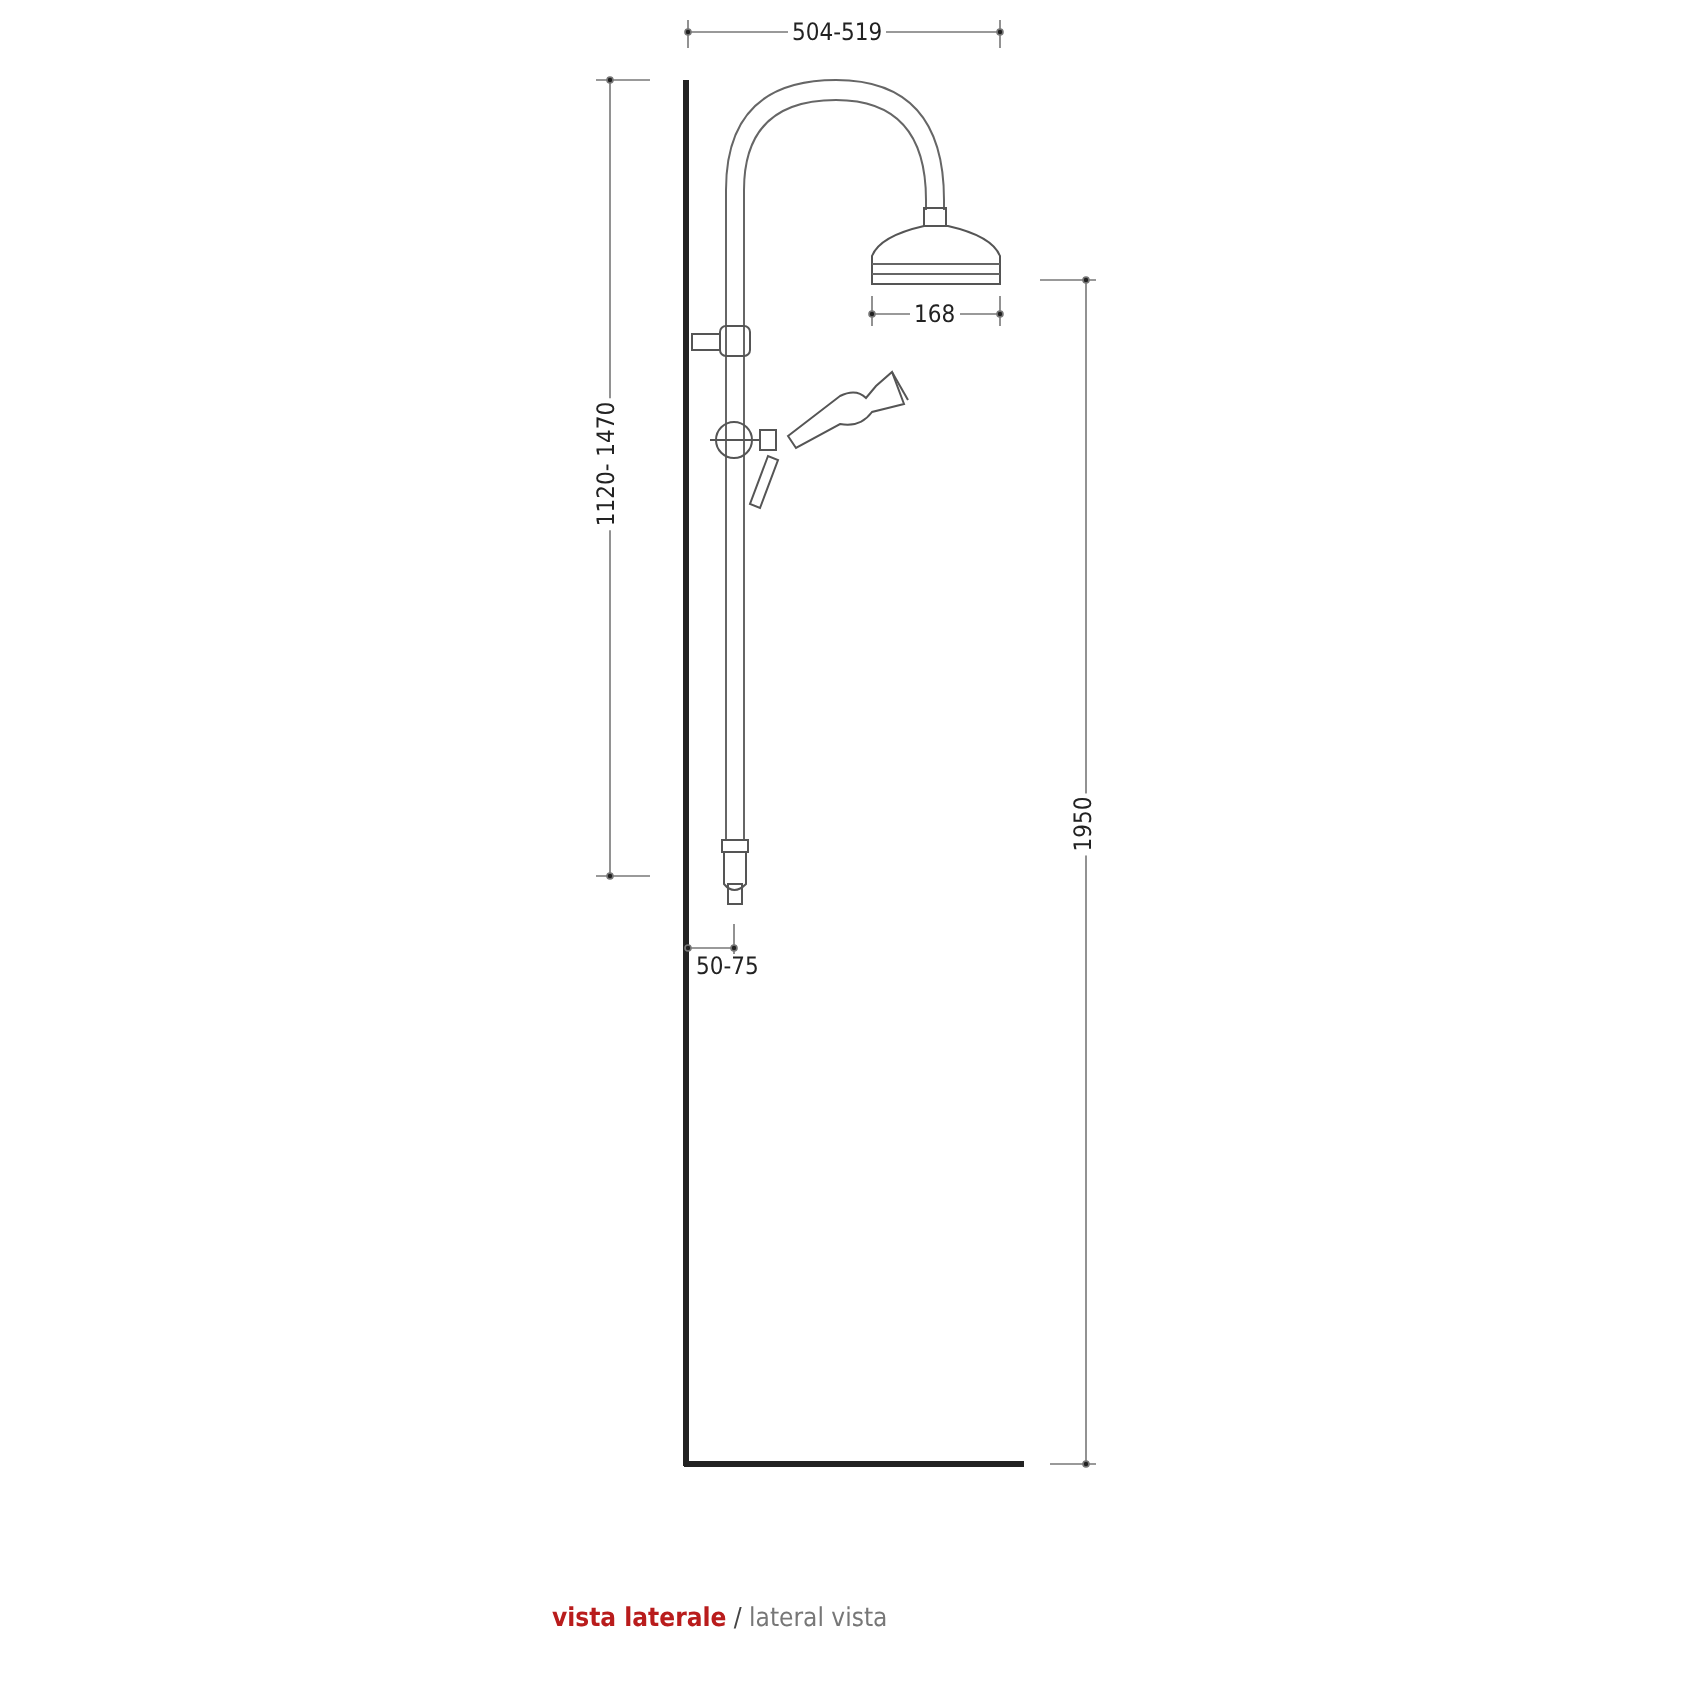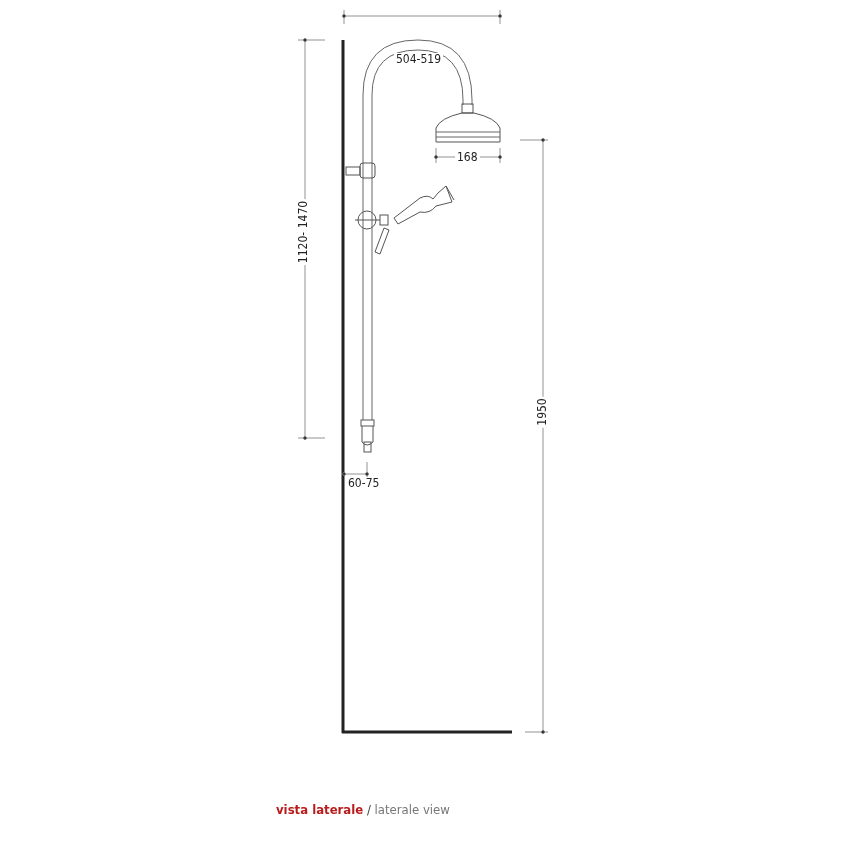--- a/index.html
+++ b/index.html
@@ -88,21 +88,21 @@
     <line x1="446" y1="186" x2="454" y2="200" stroke="#555"></line>
 
     <path d="M384 228 L375 252 L380 254 L389 230 Z" stroke="#555"></path>
 
     <rect x="361" y="420" width="13" height="6" stroke="#555"></rect>
     <path d="M362 426 L362 442 Q367 448 373 442 L373 426" stroke="#555"></path>
     <rect x="364" y="442" width="7" height="10" stroke="#555"></rect>
   </g>
 </svg>
 
-<div class="dimtxt" style="left:394px; top:10px;margin-top:43px;">504-519</div>
+<div class="dimtxt" style="left:394px; top:10px;">504-519</div>
 <div class="dimtxt" style="left:455px; top:151px;">168</div>
 <div class="vtxt" style="left:270px; top:226px;">1120- 1470</div>
 <div class="vtxt" style="left:526px; top:406px;">1950</div>
-<div class="dimtxt" style="left:346px; top:477px;">60-75</div>
+<div class="dimtxt" style="left:346px; top:477px;">50-75</div>
 
 <div class="caption">
-  <span class="bold">vista laterale</span><span> / </span><span class="light">laterale view</span>
+  <span class="bold">vista laterale</span><span> / </span><span class="light">lateral vista</span>
 </div>
 
 </body></html>

